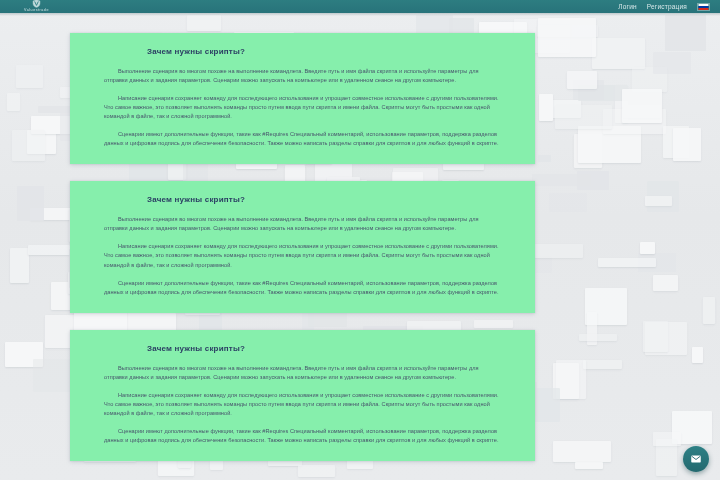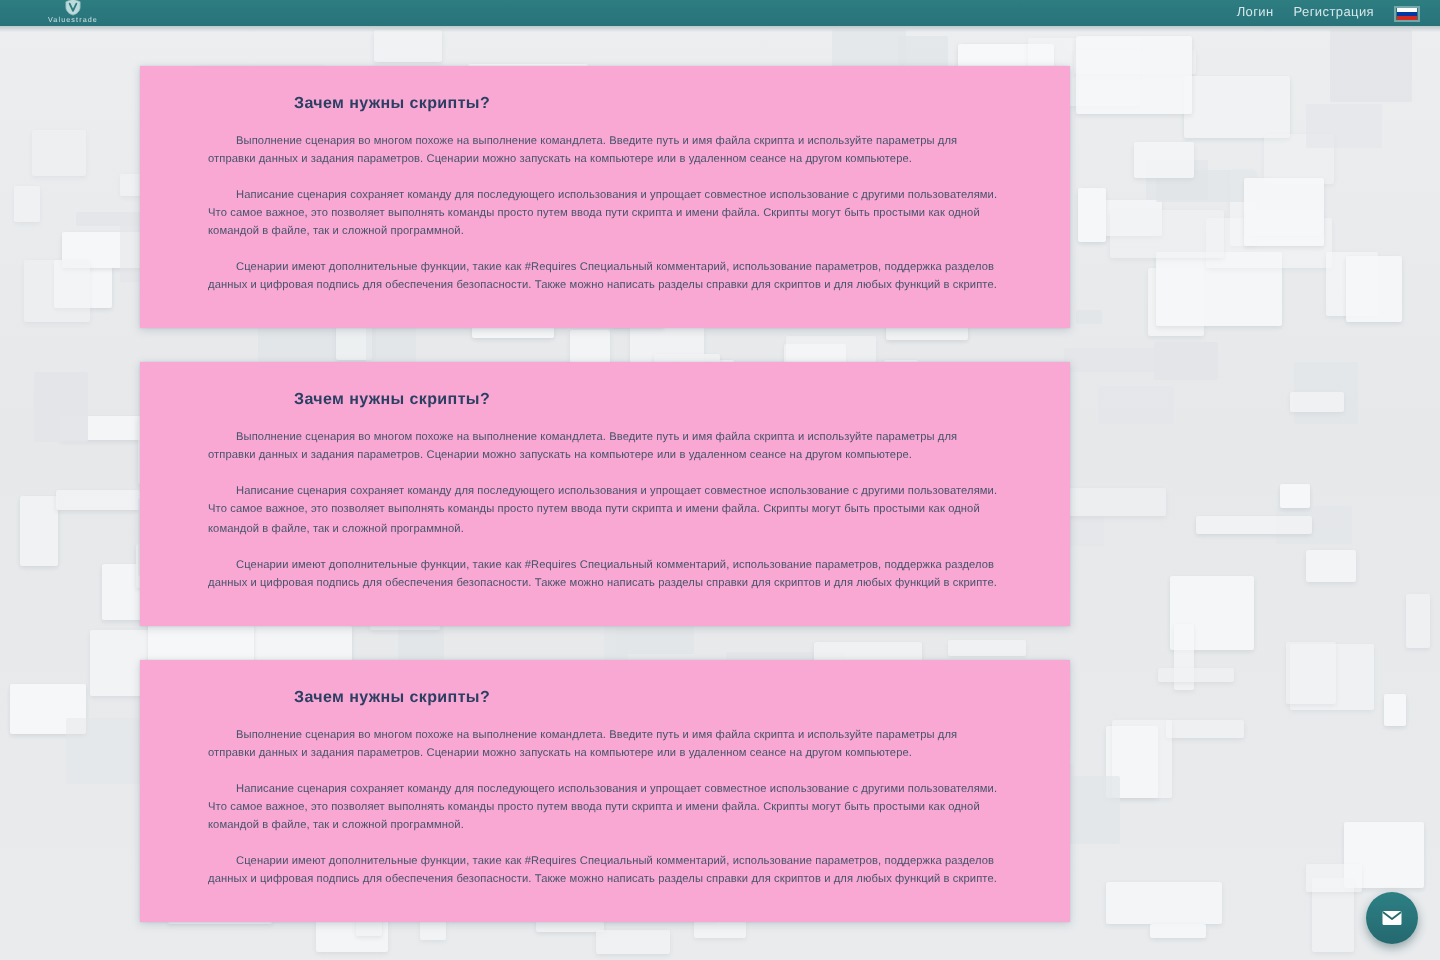--- a/index.html
+++ b/index.html
@@ -71,21 +71,21 @@
   
   #cards {
     position:absolute; top:0; left:0; right:0; bottom:0;
     z-index:10;
     padding-top:33px;
   }
   .card {
     position:relative;
     margin:0 0 17px 70px;
     width:465px;
-    background:#f9a8d4;
+    background:#86efac;
     box-shadow:0 1px 4px rgba(120,132,145,0.30), 0 0 1px rgba(120,132,145,.25);
     padding:14px 34px 16px 34px;
   }
   .card-title {
     font-size:8px;
     font-weight:bold;
     color:#2b3f63;
     text-align:left;
     margin:0 0 11px 43px;
     letter-spacing:.2px;

